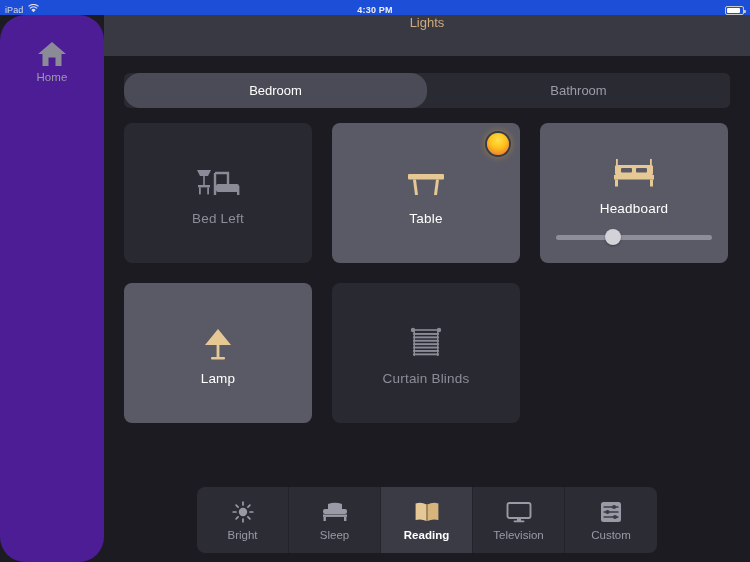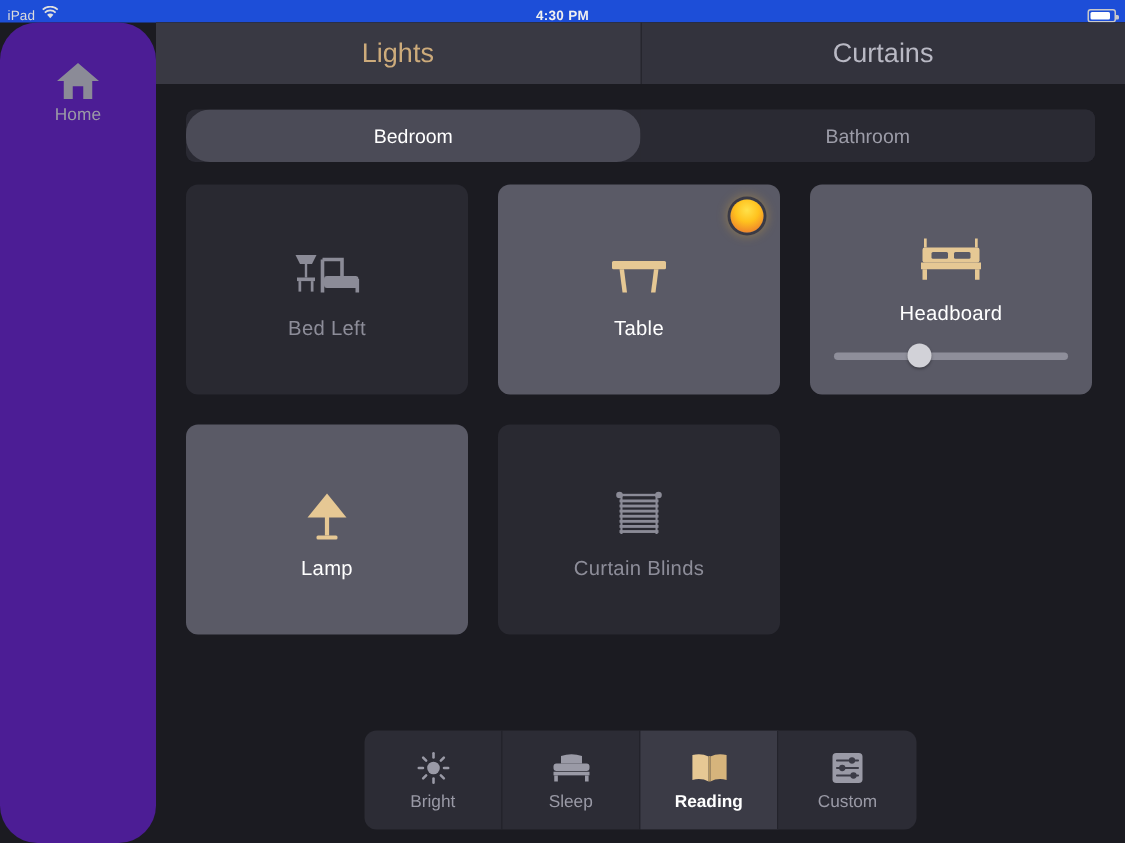--- a/index.html
+++ b/index.html
@@ -59,22 +59,22 @@
 
   
   .main {
     position:absolute; top:15px; left:104px; width:646px; height:547px;
     background:#1b1b21;
   }
 
   
   .tabs { display:flex; width:646px; height:41px; }
   .tab {
-    flex:1; display:flex; align-items:center; justify-content:center;
-    font-size:18px; color:#b9b9c4; background:#33333d;
+    flex:1; display:flex; align-items:flex-start; justify-content:center;
+    font-size:13px; color:#b9b9c4; background:#33333d;
     border-right:1px solid #26262e;
   }
   .tab:last-child { border-right:none; }
   .tab.active { color:#cdab7b; background:#393943; }
 
   
   .seg-wrap { padding:17px 20px 0 20px; }
   .seg {
     display:flex; width:606px; height:35px;
     background:#2a2a33; border-radius:6px; overflow:hidden;
@@ -176,23 +176,20 @@
     </div>
 
 
   </div>
 
   <div class="main">
 
     <div class="tabs">
       <div class="tab active">
         <span>Lights</span>
-      </div>
-      <div class="tab">
-        <span>Curtains</span>
       </div>
     </div>
 
     <div class="seg-wrap">
       <div class="seg">
         <div class="seg-btn active">
           <span>Bedroom</span>
         </div>
         <div class="seg-btn">
           <span>Bathroom</span>
@@ -322,20 +319,30 @@
           <span class="scene-icon">
             <svg width="26" height="22" viewBox="0 0 26 22">
               <path d="M12.4 3.4 Q7.5 0.8 1.6 2.4 L1.6 19 Q7.5 17.4 12.4 20 Z" fill="#e6c894"></path>
               <path d="M13.6 3.4 Q18.5 0.8 24.4 2.4 L24.4 19 Q18.5 17.4 13.6 20 Z" fill="#d6b47c"></path>
               <rect x="12.4" y="3" width="1.2" height="17" fill="#b59761"></rect>
             </svg>
           </span>
           <span class="scene-label">Reading</span>
         </div>
 
+        <div class="scene">
+          <span class="scene-icon">
+            <svg width="26" height="22" viewBox="0 0 26 22">
+              <rect x="1.5" y="2" width="23" height="15" rx="2" fill="none" stroke="#9a9aa6" stroke-width="1.9"></rect>
+              <rect x="11" y="17" width="4" height="3" fill="#9a9aa6"></rect>
+              <rect x="7.5" y="19.4" width="11" height="1.8" rx=".9" fill="#9a9aa6"></rect>
+            </svg>
+          </span>
+          <span class="scene-label">Television</span>
+        </div>
 
         <div class="scene">
           <span class="scene-icon">
             <svg width="22" height="22" viewBox="0 0 22 22">
               <rect x="1" y="1" width="20" height="20" rx="2.5" fill="#9a9aa6"></rect>
               <g stroke="#3b3b46" stroke-width="1.4" stroke-linecap="round">
                 <path d="M4 6 H18"></path>
                   <path d="M4 11 H18"></path>
                   <path d="M4 16 H18"></path>
               </g>

